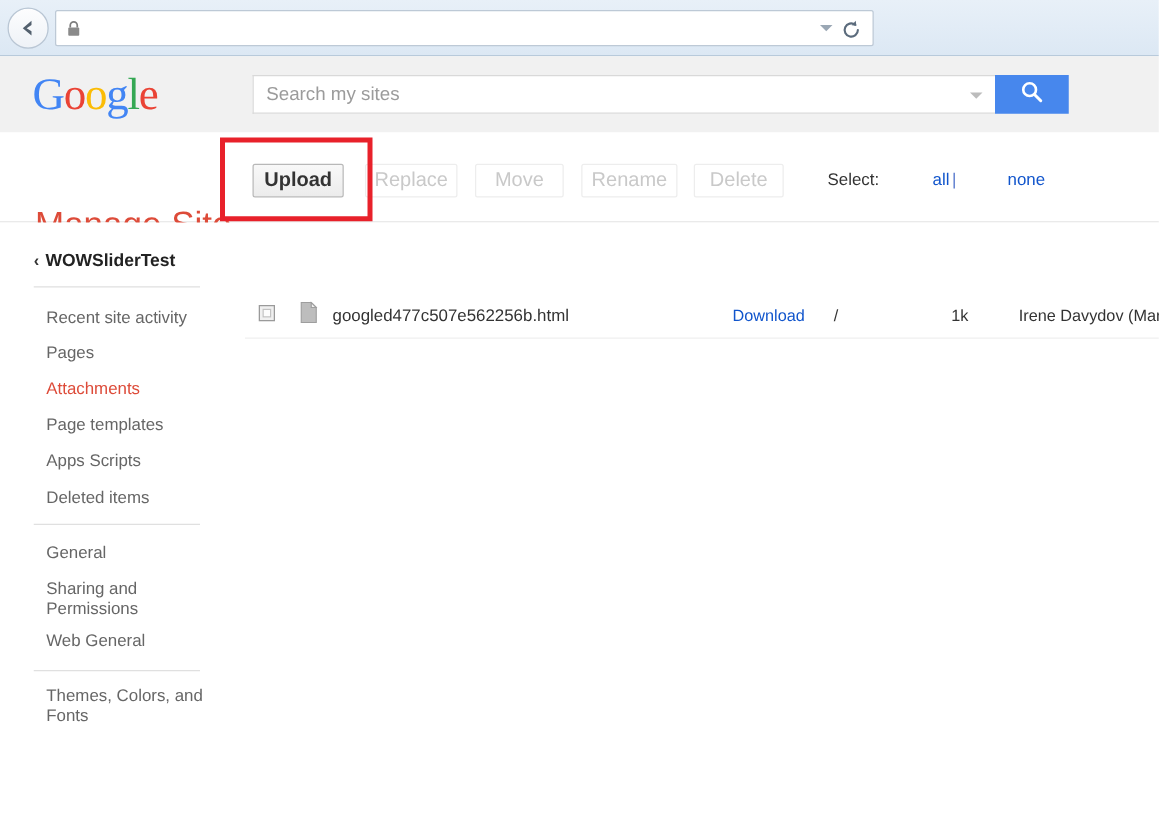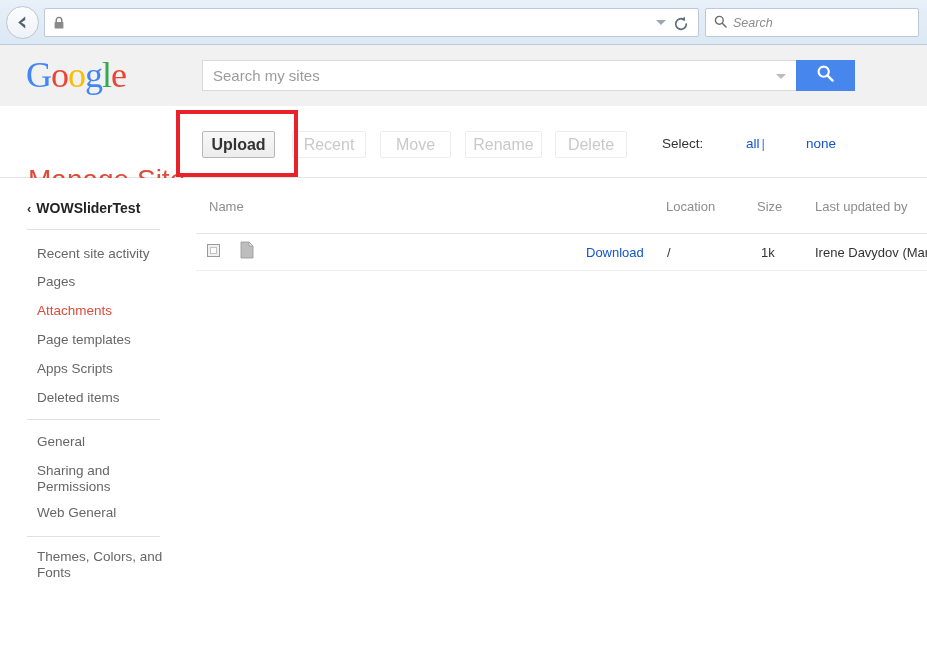--- a/index.html
+++ b/index.html
@@ -293,29 +293,20 @@
     </span>
     <span class="url-dropdown"></span>
     <span class="url-reload">
       <svg width="18" height="18" viewBox="0 0 18 18">
         <path d="M14.3 9 A5.3 5.3 0 1 1 12.2 4.8" fill="none" stroke="#5b6b7c" stroke-width="1.7" stroke-linecap="round"></path>
         <path d="M12.6 1.6 L13.1 5.5 L9.3 5.1 Z" fill="#5b6b7c"></path>
       </svg>
     </span>
   </div>
 
-  <div class="searchbar">
-    <span class="mag">
-      <svg width="13" height="13" viewBox="0 0 13 13">
-        <circle cx="5.3" cy="5.3" r="3.9" fill="none" stroke="#6b6b6b" stroke-width="1.4"></circle>
-        <line x1="8.3" y1="8.3" x2="12" y2="12" stroke="#6b6b6b" stroke-width="1.5" stroke-linecap="round"></line>
-      </svg>
-    </span>
-    <span class="search-ph">Search</span>
-  </div>
 </div>
 
 <div class="g-header"></div>
 
 <div class="g-logo">
   <span class="gl-b">G</span><span class="gl-r">o</span><span class="gl-y">o</span><span class="gl-b">g</span><span class="gl-g">l</span><span class="gl-r">e</span>
 </div>
 
 <div class="site-search-wrap">
   <div class="site-search-input">
@@ -330,21 +321,21 @@
       </svg>
     </span>
   </div>
 </div>
 
 <div class="manage-bar"></div>
 
 <div class="manage-title">Manage Site</div>
 
 <div class="tbar-btn enabled" id="btn-upload">Upload</div>
-<div class="tbar-btn disabled" id="btn-replace">Recent</div>
+<div class="tbar-btn disabled" id="btn-replace">Replace</div>
 <div class="tbar-btn disabled" id="btn-move">Move</div>
 <div class="tbar-btn disabled" id="btn-rename">Rename</div>
 <div class="tbar-btn disabled" id="btn-delete">Delete</div>
 
 <div class="select-group"><span>Select:</span>
   <a>all</a><span class="sep">|</span><a>none</a>
 </div>
 
 <div class="annot-box"></div>
 
@@ -367,37 +358,32 @@
 <div class="nav-item" style="top:390px">Deleted items</div>
 
 <div class="nav-item" style="top:434px">General</div>
 <div class="nav-item" style="top:463px; width:80px;">Sharing and Permissions</div>
 <div class="nav-item" style="top:505px">Web General</div>
 
 <div class="nav-item" style="top:549px; width:128px;">Themes, Colors, and Fonts</div>
 
 <div class="table-area">
 
-  <div class="tbl-head">
-    <div class="th" id="th-name">Name</div>
-    <div class="th" id="th-location">Location</div>
-    <div class="th" id="th-size">Size</div>
-    <div class="th" id="th-updated">Last updated by</div>
-  </div>
 
   <div class="tbl-row">
     <div class="row-checkbox">
         <i></i>
       </div>
 
     <span class="file-icon">
       <svg width="14" height="18" viewBox="0 0 14 18">
         <path d="M1 1 H9 L13 5 V17 H1 Z" fill="#bdbdbd" stroke="#9e9e9e" stroke-width="0.9"></path>
         <path d="M9 1 V5 H13 Z" fill="#f0f0f0" stroke="#9e9e9e" stroke-width="0.9"></path>
       </svg>
     </span>
 
+    <div class="row-filename">googled477c507e562256b.html</div>
     <a class="row-download">Download</a>
     <div class="row-location">/</div>
     <div class="row-size">1k</div>
     <div class="row-updated">Irene Davydov (Mar</div>
   </div>
 </div>
 
 </body></html>

